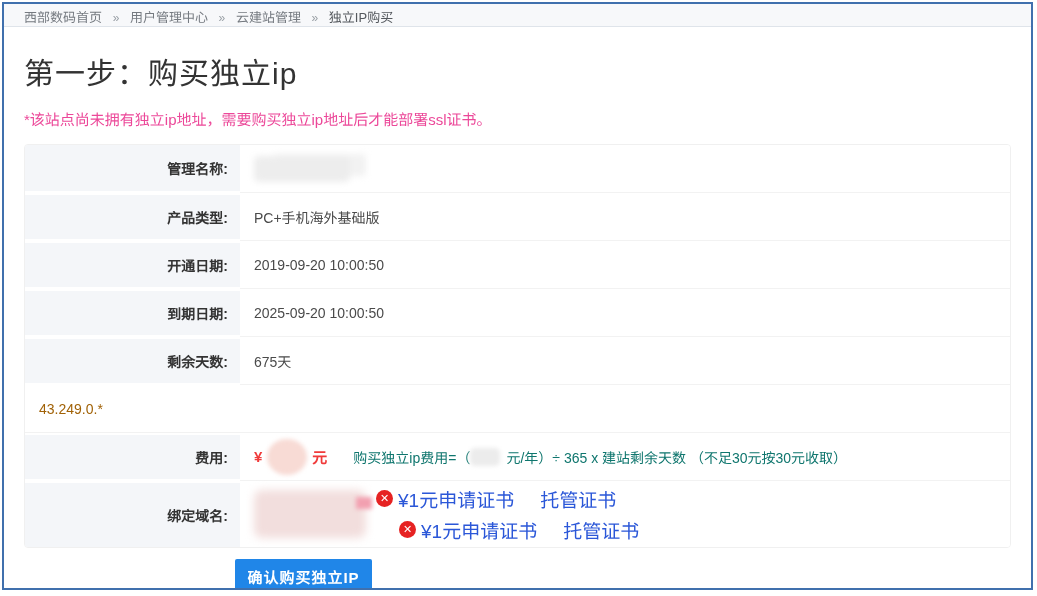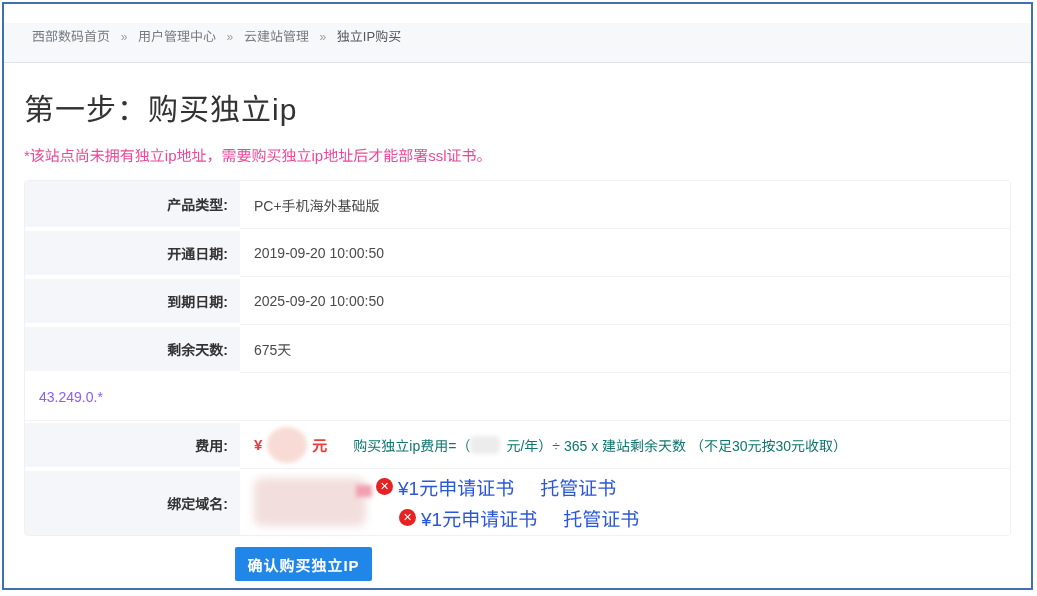--- a/index.html
+++ b/index.html
@@ -3,23 +3,23 @@
 <meta charset="utf-8">
 <style>
   * { margin:0; padding:0; box-sizing:border-box; }
   html,body { width:1037px; height:596px; background:#fff; font-family:"Liberation Sans","DejaVu Sans",sans-serif; }
   .frame {
     position:absolute; left:2px; top:2px; width:1031px; height:588px;
     border:2px solid #4070ad; background:#fff; overflow:hidden;
   }
   
   .breadcrumb {
-    height:40px; line-height:27px; background:#f7f8fa;
-    border-bottom:1px solid #dfe4ea; padding:0 28px;
-    font-size:13px; color:#7d8187; white-space:nowrap;margin-top:19px;
+    height:23px; line-height:27px; background:#f7f8fa;
+    border-bottom:1px solid #dfe4ea; padding:0 20px;
+    font-size:13px; color:#7d8187; white-space:nowrap;
   }
   .breadcrumb .crumb { color:#757a80; cursor:pointer; }
   .breadcrumb .crumb.last { color:#55595e; }
   .breadcrumb .sep { color:#9aa0a6; margin:0 7px; font-size:12px; }
   
   .content { padding:0 20px; }
   .page-title { font-size:30px; font-weight:500; color:#333; margin:22px 0 15px 0; letter-spacing:1px; }
   .warning { font-size:15px; color:#ec4899; margin:0 0 15px 0; }
   
   .info-table { border:1px solid #f0f0f0; border-radius:4px; overflow:hidden; }
@@ -30,21 +30,21 @@
     display:flex; align-items:center; justify-content:flex-end;
     padding-right:12px; font-size:14px; font-weight:bold; color:#333;
   }
   .row:first-child .cell-label { border-top:none; }
   .row:last-child .cell-label { border-bottom:none; }
   .cell-value {
     flex:1; display:flex; align-items:center; padding-left:14px;
     font-size:14px; color:#4a4a4a; border-bottom:1px solid #f2f2f2; background:#fff;
   }
   .row:last-child .cell-value { border-bottom:none; }
-  .red-text { color:#8b5cf6; }
+  .red-text { color:#a16207; }
   
   .redact { display:inline-block; filter:blur(3px); border-radius:5px; }
   .redact-name { width:96px; height:26px; background:#ededed; box-shadow:18px -4px 0 -2px #f2f2f2; }
   .redact-fee { width:40px; height:36px; background:#f8dbd5; border-radius:50%; margin:0 5px; filter:blur(2px); }
   .redact-paren { width:30px; height:18px; background:#ececec; margin-right:-10px; vertical-align:middle; filter:blur(2px); }
   .domain-redact-wrap { position:relative; width:116px; height:50px; flex:0 0 116px; margin-right:6px; }
   .redact-domain { position:absolute; left:0; top:1px; width:112px; height:48px; background:#f2dedd; filter:blur(4px); border-radius:8px; }
   .redact-domain-notch { position:absolute; right:-2px; top:8px; width:16px; height:12px; background:#f2a0b0; filter:blur(2px); }
   
   .fee-symbol { font-size:15px; font-weight:bold; color:#f03b3b; }
@@ -81,20 +81,26 @@
     <span class="sep">»</span>
     <span class="crumb last">独立IP购买</span>
   </div>
 
   <div class="content">
     <h1 class="page-title">第一步：购买独立ip</h1>
     <p class="warning">*该站点尚未拥有独立ip地址，需要购买独立ip地址后才能部署ssl证书。</p>
 
     <div class="info-table">
 
+      <div class="row">
+        <div class="cell-label">管理名称:</div>
+        <div class="cell-value">
+          <span class="redact redact-name"></span>
+        </div>
+      </div>
 
       <div class="row">
         <div class="cell-label">产品类型:</div>
         <div class="cell-value">PC+手机海外基础版</div>
       </div>
 
       <div class="row">
         <div class="cell-label">开通日期:</div>
         <div class="cell-value">2019-09-20 10:00:50</div>
       </div>

